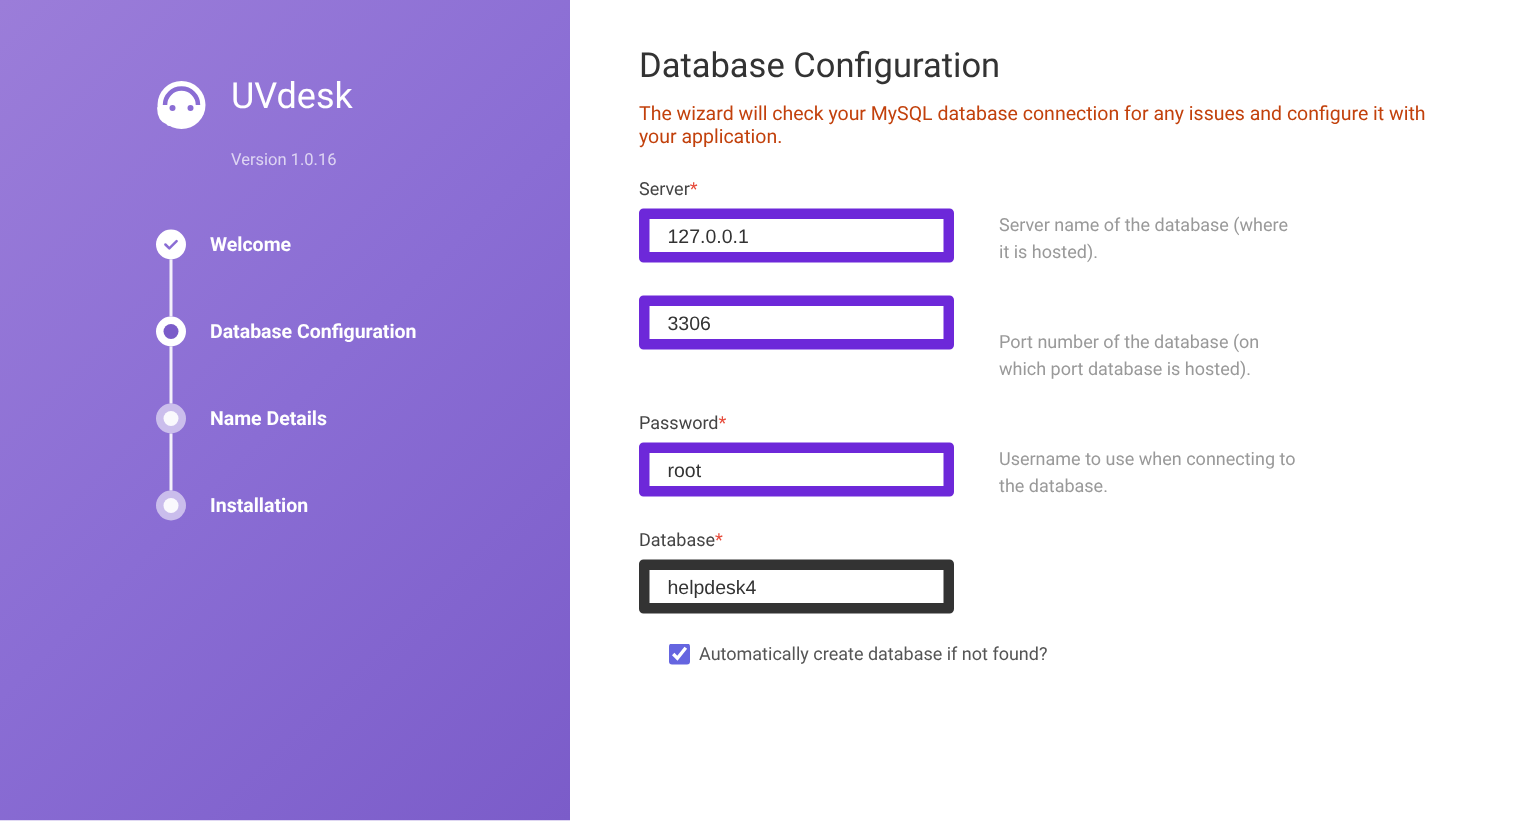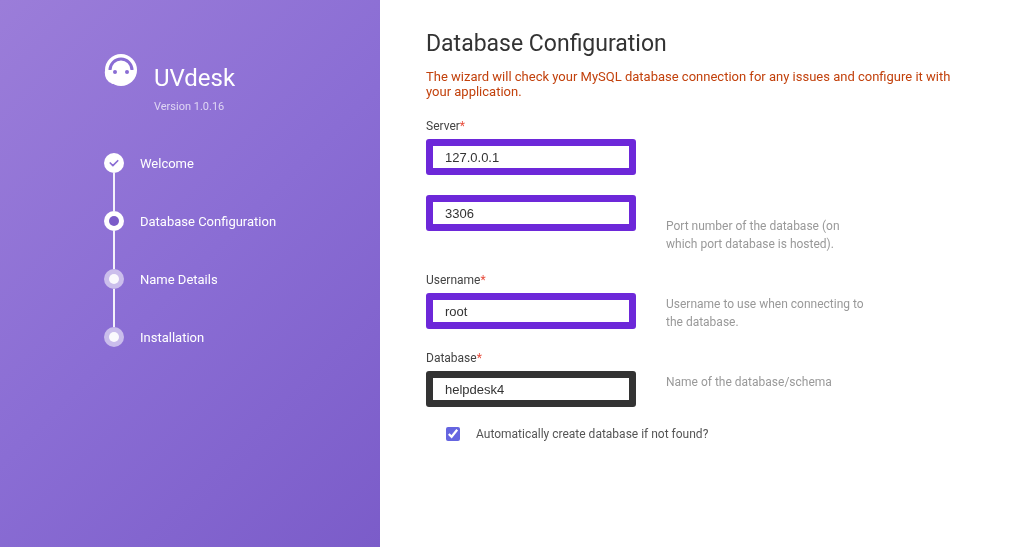--- a/index.html
+++ b/index.html
@@ -16,21 +16,21 @@
     }
     .sidebar {
       width: 380px;
       height: 100%;
       background: linear-gradient(135deg, #9b7dd9 0%, #8a6dd4 50%, #7b5cc9 100%);
       padding: 50px 40px 40px 100px;
       color: #fff;
     }
     .logo-block {
       display: flex;
-      align-items: flex-end;
+      align-items: flex-start;
       gap: 12px;
       margin-bottom: 8px;
     }
     .logo-circle {
       width: 42px;
       height: 42px;
     }
     .brand-name {
       font-size: 24px;
       font-weight: 400;
@@ -38,20 +38,21 @@
     }
     .version {
       font-size: 11px;
       color: rgba(255,255,255,0.7);
       margin-left: 54px;
       margin-bottom: 40px;
     }
     .steps {
       position: relative;
       padding-left: 4px;
+      font-weight: bold;
     }
     .step {
       display: flex;
       align-items: center;
       gap: 16px;
       position: relative;
       padding-bottom: 38px;
     }
     .step:last-child {
       padding-bottom: 0;
@@ -157,21 +158,21 @@
       font-size: 12px;
       color: #999;
       line-height: 1.5;
       flex: 1;
       padding-top: 22px;
       max-width: 200px;
     }
     .checkbox-row {
       display: flex;
       align-items: center;
-      gap: 16px;
+      gap: 6px;
       margin-top: 8px;
       margin-bottom: 40px;
       padding-left: 20px;
     }
     .checkbox {
       width: 14px;
       height: 14px;
       accent-color: #6565e0;
     }
     .checkbox-label {
@@ -224,44 +225,44 @@
 
 <div class="main">
   <h1 class="page-title">Database Configuration</h1>
   <p class="page-desc">The wizard will check your MySQL database connection for any issues and configure it with your application.</p>
 
   <div class="field-row">
     <div class="field-col">
       <label class="field-label"><span>Server</span><span class="required">*</span></label>
       <input type="text" class="field-input" value="127.0.0.1" style="">
     </div>
+    <div class="field-help">Server name of the database (where it is hosted).</div>
   </div>
 
   <div class="field-row">
     <div class="field-col">
       <input type="text" class="field-input" value="3306" style="">
     </div>
     <div class="field-help">Port number of the database (on which port database is hosted).</div>
   </div>
 
   <div class="field-row">
     <div class="field-col">
-      <label class="field-label"><span>Username</span><span class="required">*</span></label>
+      <label class="field-label"><span>Password</span><span class="required">*</span></label>
       <input type="text" class="field-input" value="root" style="">
     </div>
     <div class="field-help">Username to use when connecting to the database.</div>
   </div>
 
 
   <div class="field-row">
     <div class="field-col">
       <label class="field-label"><span>Database</span><span class="required">*</span></label>
       <input type="text" class="field-input focused" value="helpdesk4" style="">
     </div>
-    <div class="field-help">Name of the database/schema</div>
   </div>
 
   <div class="checkbox-row">
     <input type="checkbox" class="checkbox" checked="" style="">
     <span class="checkbox-label">Automatically create database if not found?</span>
   </div>
 
 </div>
 
 </body></html>

